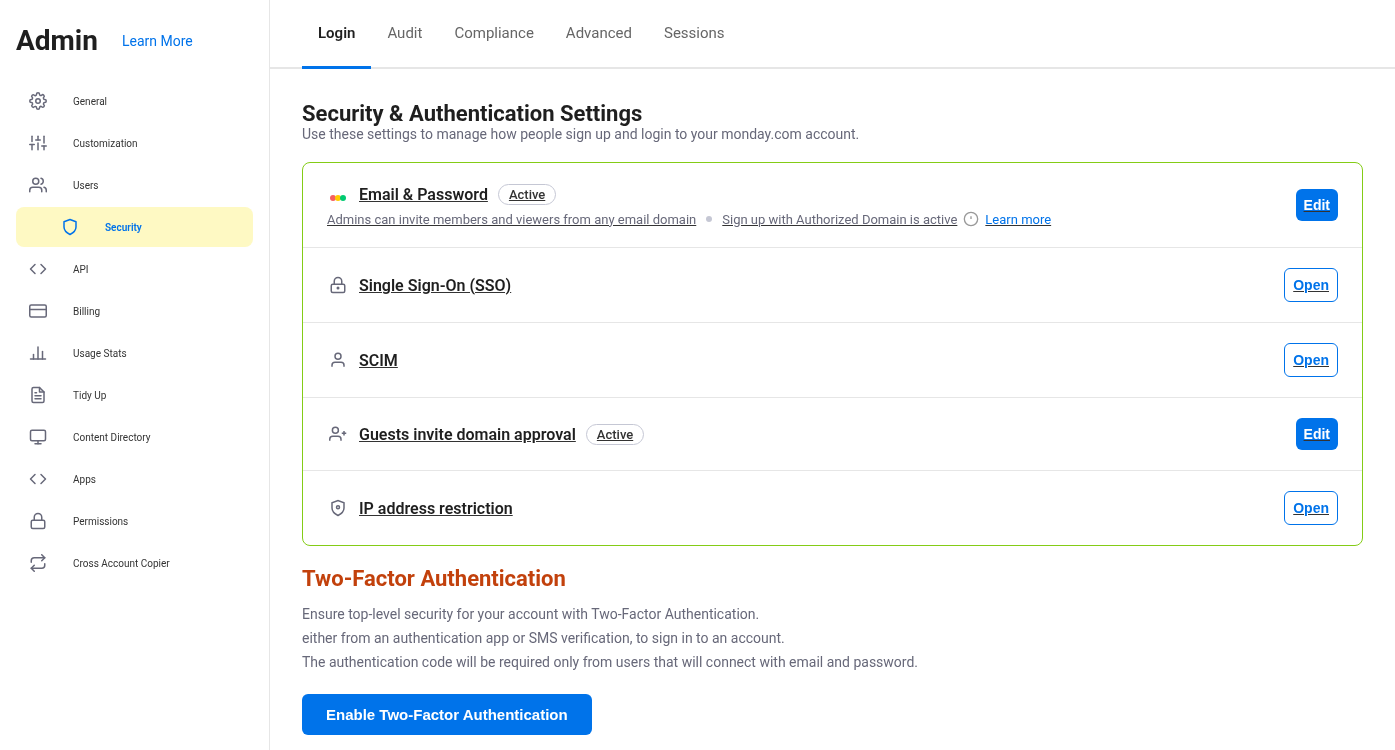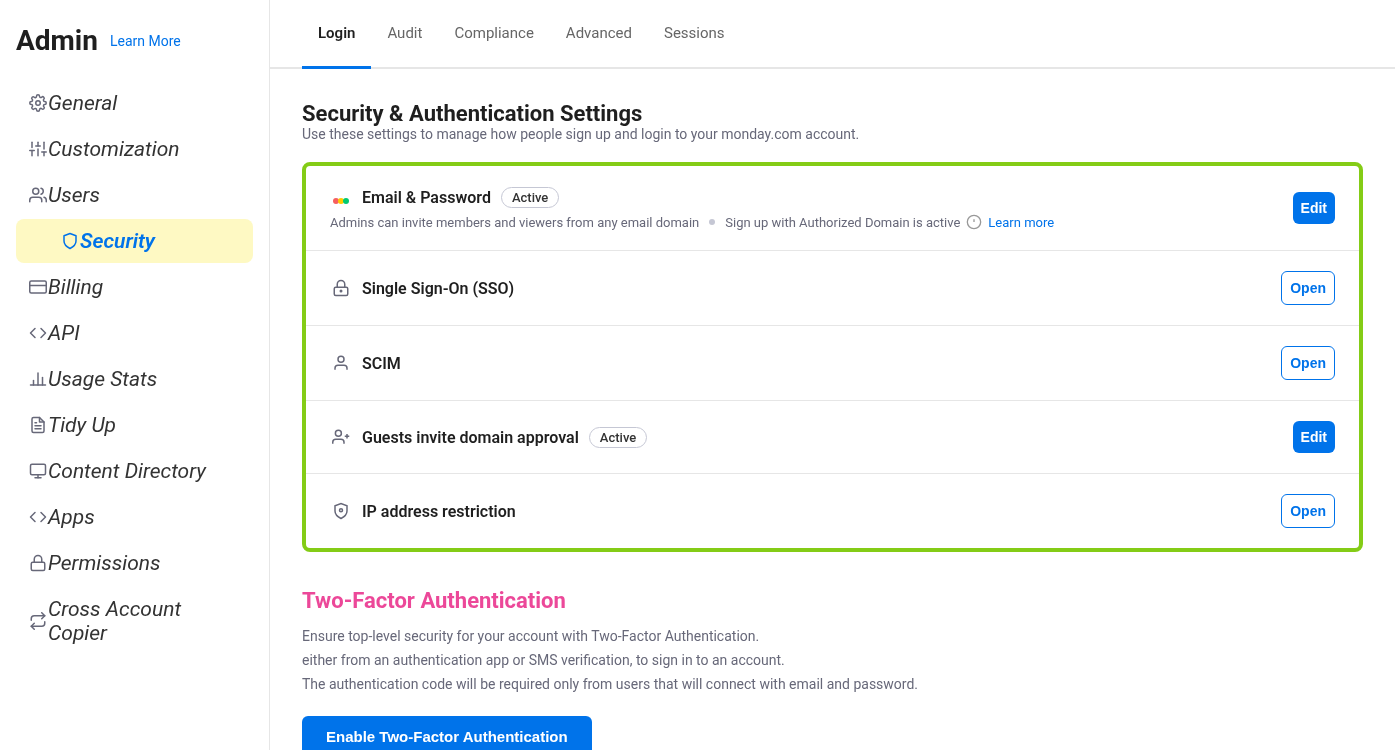--- a/index.html
+++ b/index.html
@@ -1,61 +1,61 @@
 <!DOCTYPE html>
 <html><head>
   <meta charset="utf-8">
   <style>
     * { box-sizing: border-box; margin: 0; padding: 0; }
     body { font-family: -apple-system, BlinkMacSystemFont, 'Segoe UI', Roboto, sans-serif; background: #fff; color: #333; display: flex; height: 750px; overflow: hidden; }
 
     
     .sidebar { width: 270px; min-width: 270px; padding: 24px 16px; border-right: 1px solid #e6e6e6; height: 100%; overflow-y: auto; }
-    .sidebar-header { display: flex; align-items: center; gap: 12px; margin-bottom: 24px; }
+    .sidebar-header { display: flex; align-items: center; gap: 24px; margin-bottom: 24px; }
     .sidebar-title { font-size: 28px; font-weight: 700; color: #1f1f1f; }
     .sidebar-learn-more { font-size: 14px; color: #0073ea; text-decoration: none; cursor: pointer; }
-    .sidebar-item { display: flex; align-items: center; gap: 0; padding: 10px 12px; border-radius: 8px; cursor: pointer; font-size: 21px; color: #333; margin-bottom: 2px; font-style: italic; }
+    .sidebar-item { display: flex; align-items: center; gap: 25px; padding: 10px 12px; border-radius: 8px; cursor: pointer; font-size: 10px; color: #333; margin-bottom: 2px; }
     .sidebar-item.active { background: #fef9c3; color: #0073ea; font-weight: 600; padding-left: 44px; }
     .sidebar-item .icon { width: 20px; height: 20px; display: flex; align-items: center; justify-content: center; flex-shrink: 0; }
     .sidebar-item.active .icon svg { stroke: #0073ea; }
 
     
     .main { flex: 1; display: flex; flex-direction: column; overflow: hidden; }
 
     
     .tabs { display: flex; border-bottom: 2px solid #e6e6e6; padding: 0 32px; }
     .tab { padding: 24px 16px; font-size: 15px; color: #666; cursor: pointer; border-bottom: 3px solid transparent; margin-bottom: -2px; }
     .tab.active { color: #1f1f1f; font-weight: 600; border-bottom-color: #0073ea; }
 
     
     .content { flex: 1; overflow-y: auto; padding: 32px; }
 
     .section-title { font-size: 22px; font-weight: 700; color: #1f1f1f; }
     .section-desc { font-size: 14px; color: #676879; margin-bottom: 20px; }
 
     
-    .settings-card { border: 4px solid #84cc16; border-radius: 8px; margin-bottom: 36px; overflow: hidden; }
+    .settings-card { border: 1px solid #84cc16; border-radius: 8px; margin-bottom: 20px; overflow: hidden; text-decoration: underline; }
     .settings-row { display: flex; align-items: center; padding: 20px 24px; border-bottom: 1px solid #e6e6e6; }
     .settings-row:last-child { border-bottom: none; }
     .settings-row-left { flex: 1; display: flex; flex-direction: column; gap: 6px; }
     .settings-row-title { display: flex; align-items: center; gap: 10px; font-size: 16px; font-weight: 600; color: #1f1f1f; }
     .settings-row-desc { font-size: 13px; color: #676879; display: flex; align-items: center; gap: 6px; flex-wrap: wrap; }
     .badge { display: inline-flex; align-items: center; padding: 2px 10px; border-radius: 16px; border: 1px solid #c5c7d4; font-size: 13px; color: #333; background: #fff; font-weight: 500; }
     .badge.active-badge { border-color: #c5c7d4; }
     .learn-more-link { color: #0073ea; text-decoration: none; cursor: pointer; font-size: 13px; }
     .btn { padding: 8px 8px; border-radius: 6px; font-size: 14px; font-weight: 600; cursor: pointer; border: none; }
     .btn-primary { background: #0073ea; color: #fff; }
     .btn-outline { background: #fff; color: #0073ea; border: 1px solid #0073ea; }
 
     
     .row-icon { width: 22px; height: 22px; display: inline-flex; align-items: center; justify-content: center; flex-shrink: 0; color: #676879; }
 
     
     .tfa-section { }
-    .tfa-title { font-size: 22px; font-weight: 700; color: #ec4899; margin-bottom: 12px; }
+    .tfa-title { font-size: 22px; font-weight: 700; color: #c2410c; margin-bottom: 12px; }
     .tfa-desc { font-size: 14px; color: #676879; line-height: 1.7; margin-bottom: 20px; }
     .btn-enable { background: #0073ea; color: #fff; padding: 12px 24px; border-radius: 6px; font-size: 15px; font-weight: 600; cursor: pointer; border: none; }
 
     .dot { display: inline-block; width: 6px; height: 6px; border-radius: 50%; background: #c5c7d4; margin: 0 4px; }
 
     svg { display: block; }
   </style>
 </head>
 <body>
 
@@ -109,35 +109,35 @@
       <svg width="18" height="18" viewBox="0 0 24 24" fill="none" stroke="#0073ea" stroke-width="2" stroke-linecap="round" stroke-linejoin="round">
         <path d="M12 22s8-4 8-10V5l-8-3-8 3v7c0 6 8 10 8 10z"></path>
       </svg>
     </span>
     <span>Security</span>
   </div>
 
   <div class="sidebar-item">
     <span class="icon">
       <svg width="18" height="18" viewBox="0 0 24 24" fill="none" stroke="#676879" stroke-width="2" stroke-linecap="round" stroke-linejoin="round">
+        <polyline points="16 18 22 12 16 6"></polyline>
+          <polyline points="8 6 2 12 8 18"></polyline>
+      </svg>
+    </span>
+    <span>API</span>
+  </div>
+
+  <div class="sidebar-item">
+    <span class="icon">
+      <svg width="18" height="18" viewBox="0 0 24 24" fill="none" stroke="#676879" stroke-width="2" stroke-linecap="round" stroke-linejoin="round">
         <rect x="1" y="4" width="22" height="16" rx="2" ry="2"></rect>
           <line x1="1" y1="10" x2="23" y2="10"></line>
       </svg>
     </span>
     <span>Billing</span>
-  </div>
-
-  <div class="sidebar-item">
-    <span class="icon">
-      <svg width="18" height="18" viewBox="0 0 24 24" fill="none" stroke="#676879" stroke-width="2" stroke-linecap="round" stroke-linejoin="round">
-        <polyline points="16 18 22 12 16 6"></polyline>
-          <polyline points="8 6 2 12 8 18"></polyline>
-      </svg>
-    </span>
-    <span>API</span>
   </div>
 
   <div class="sidebar-item">
     <span class="icon">
       <svg width="18" height="18" viewBox="0 0 24 24" fill="none" stroke="#676879" stroke-width="2" stroke-linecap="round" stroke-linejoin="round">
         <line x1="18" y1="20" x2="18" y2="10"></line>
           <line x1="12" y1="20" x2="12" y2="4"></line>
           <line x1="6" y1="20" x2="6" y2="14"></line>
           <line x1="2" y1="20" x2="22" y2="20"></line>
       </svg>

